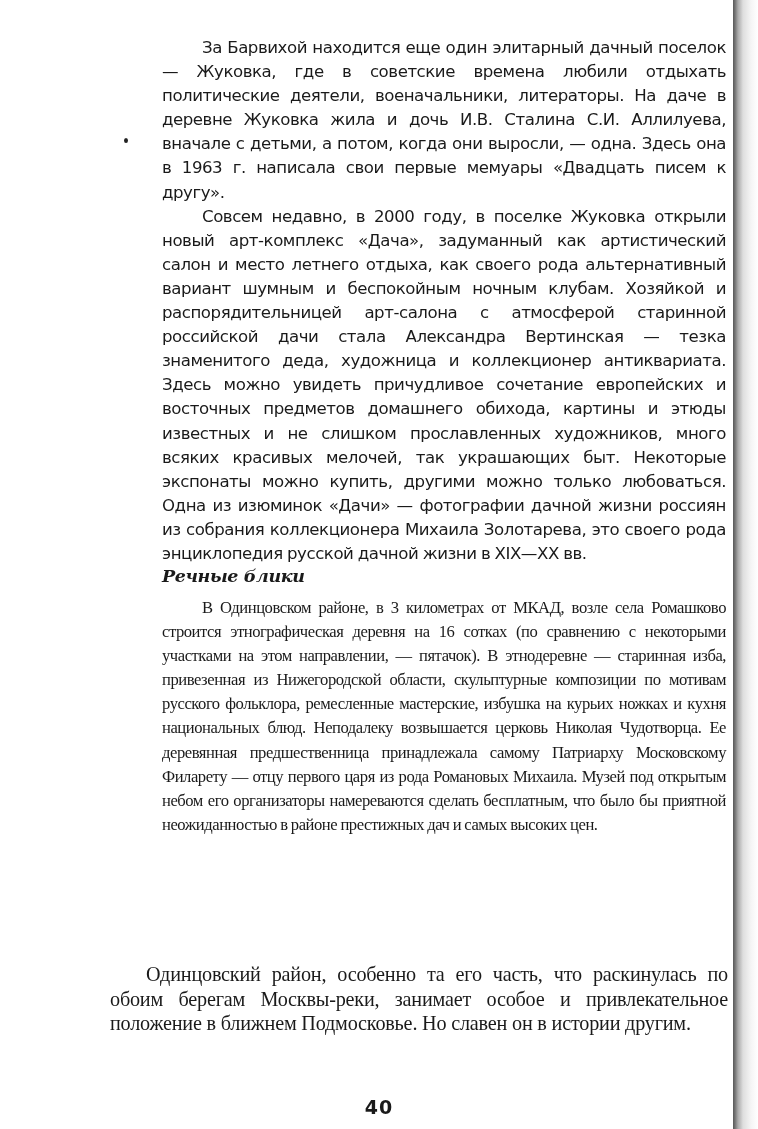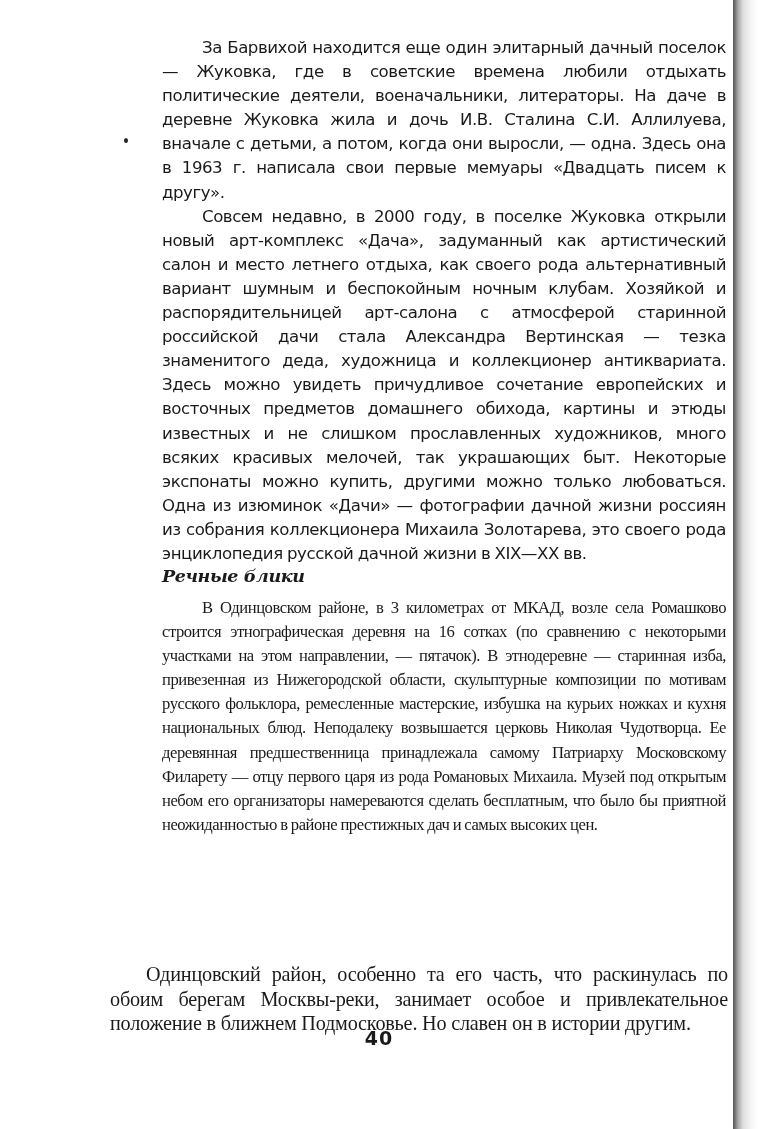--- a/index.html
+++ b/index.html
@@ -26,21 +26,21 @@
     font-size: 17.5px; letter-spacing: -0.4px;
   }
   .block2 { top: 596px; font-family: Liberation Serif, serif; }
   .closing {
     position: absolute; left: 110px; width: 618px; top: 928px;
     font-family: "Liberation Serif", serif; font-size: 20.2px; line-height: 24.6px;
     text-align: justify; letter-spacing: -0.2px; margin-top: 34px;
   }
   .closing p { margin: 0; text-indent: 36px; }
   .page-number {
-    position: absolute; left: 0; width: 758px; top: 1027px; text-align: center;
+    position: absolute; left: 0; width: 758px; top: 1096px; text-align: center;
     font-family: "DejaVu Sans", sans-serif; font-weight: bold; font-size: 19px; letter-spacing: 1px;
   }
 </style>
 </head>
 <body>
 
 <div class="gutter"></div>
 <div class="speck" style="left:124px;top:138px;"></div>
 
 <div class="block block1">

